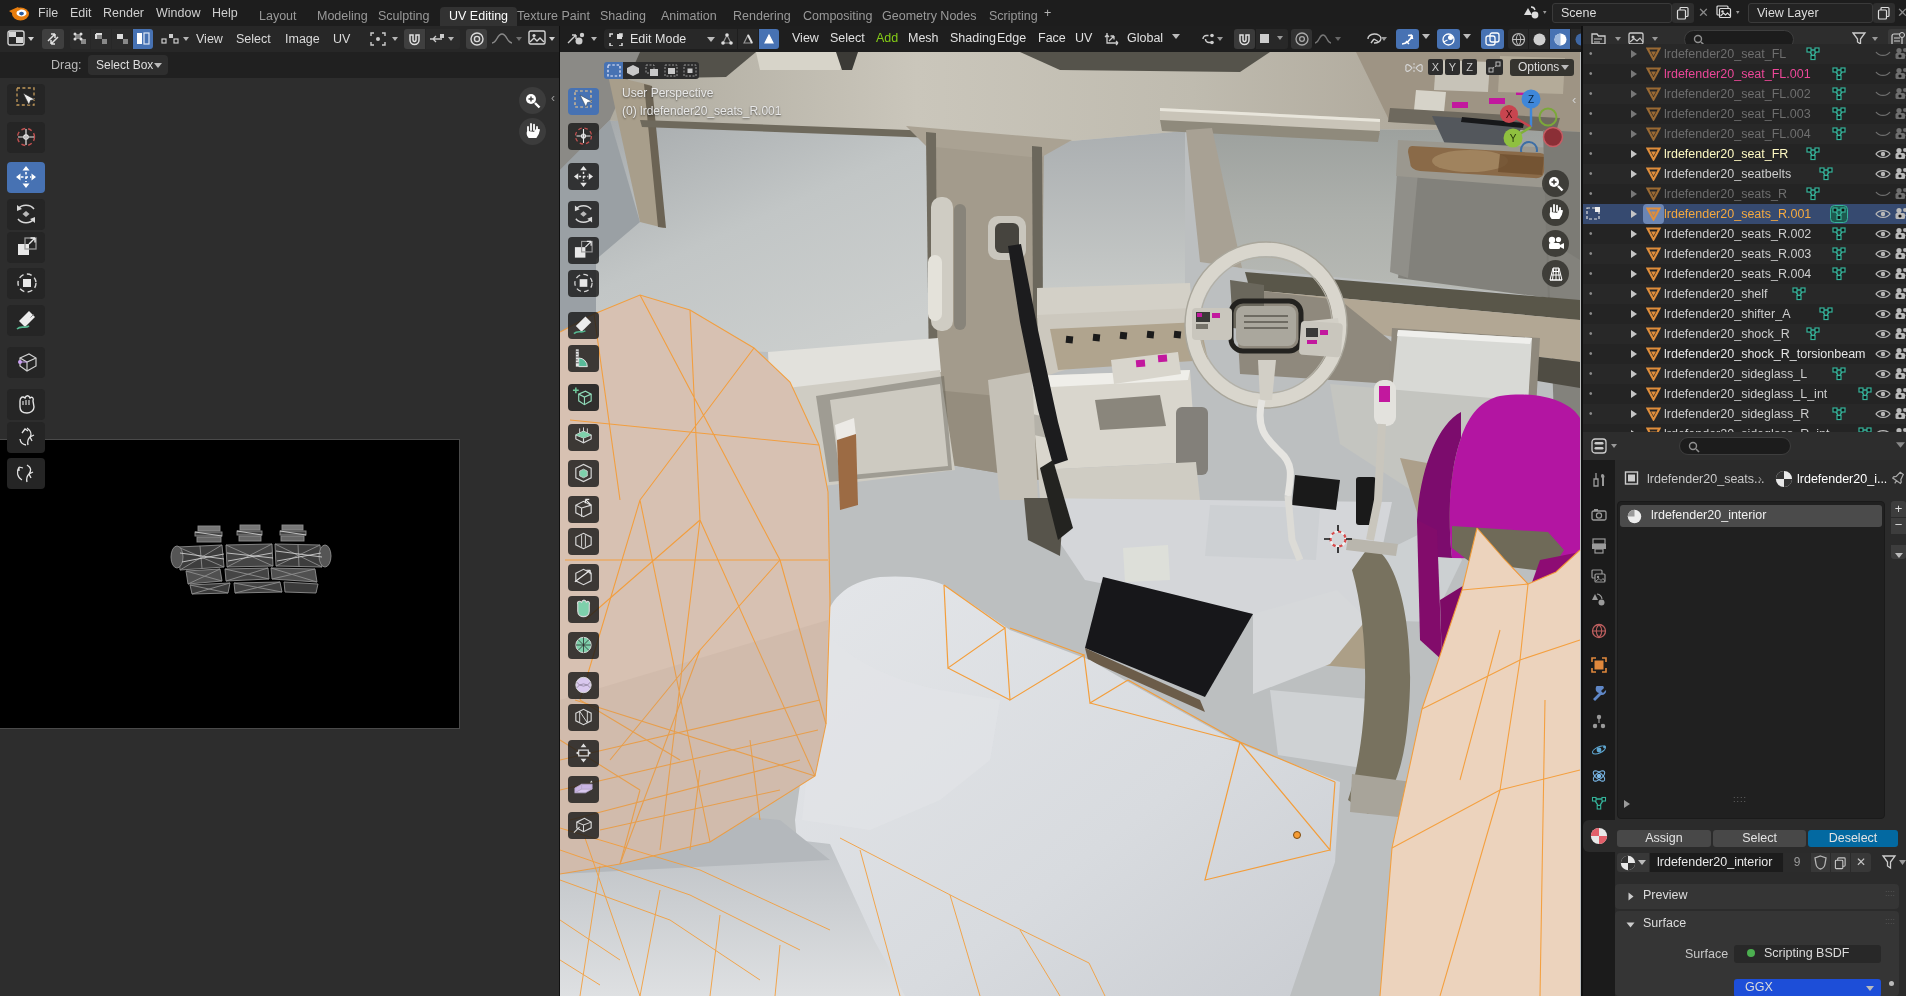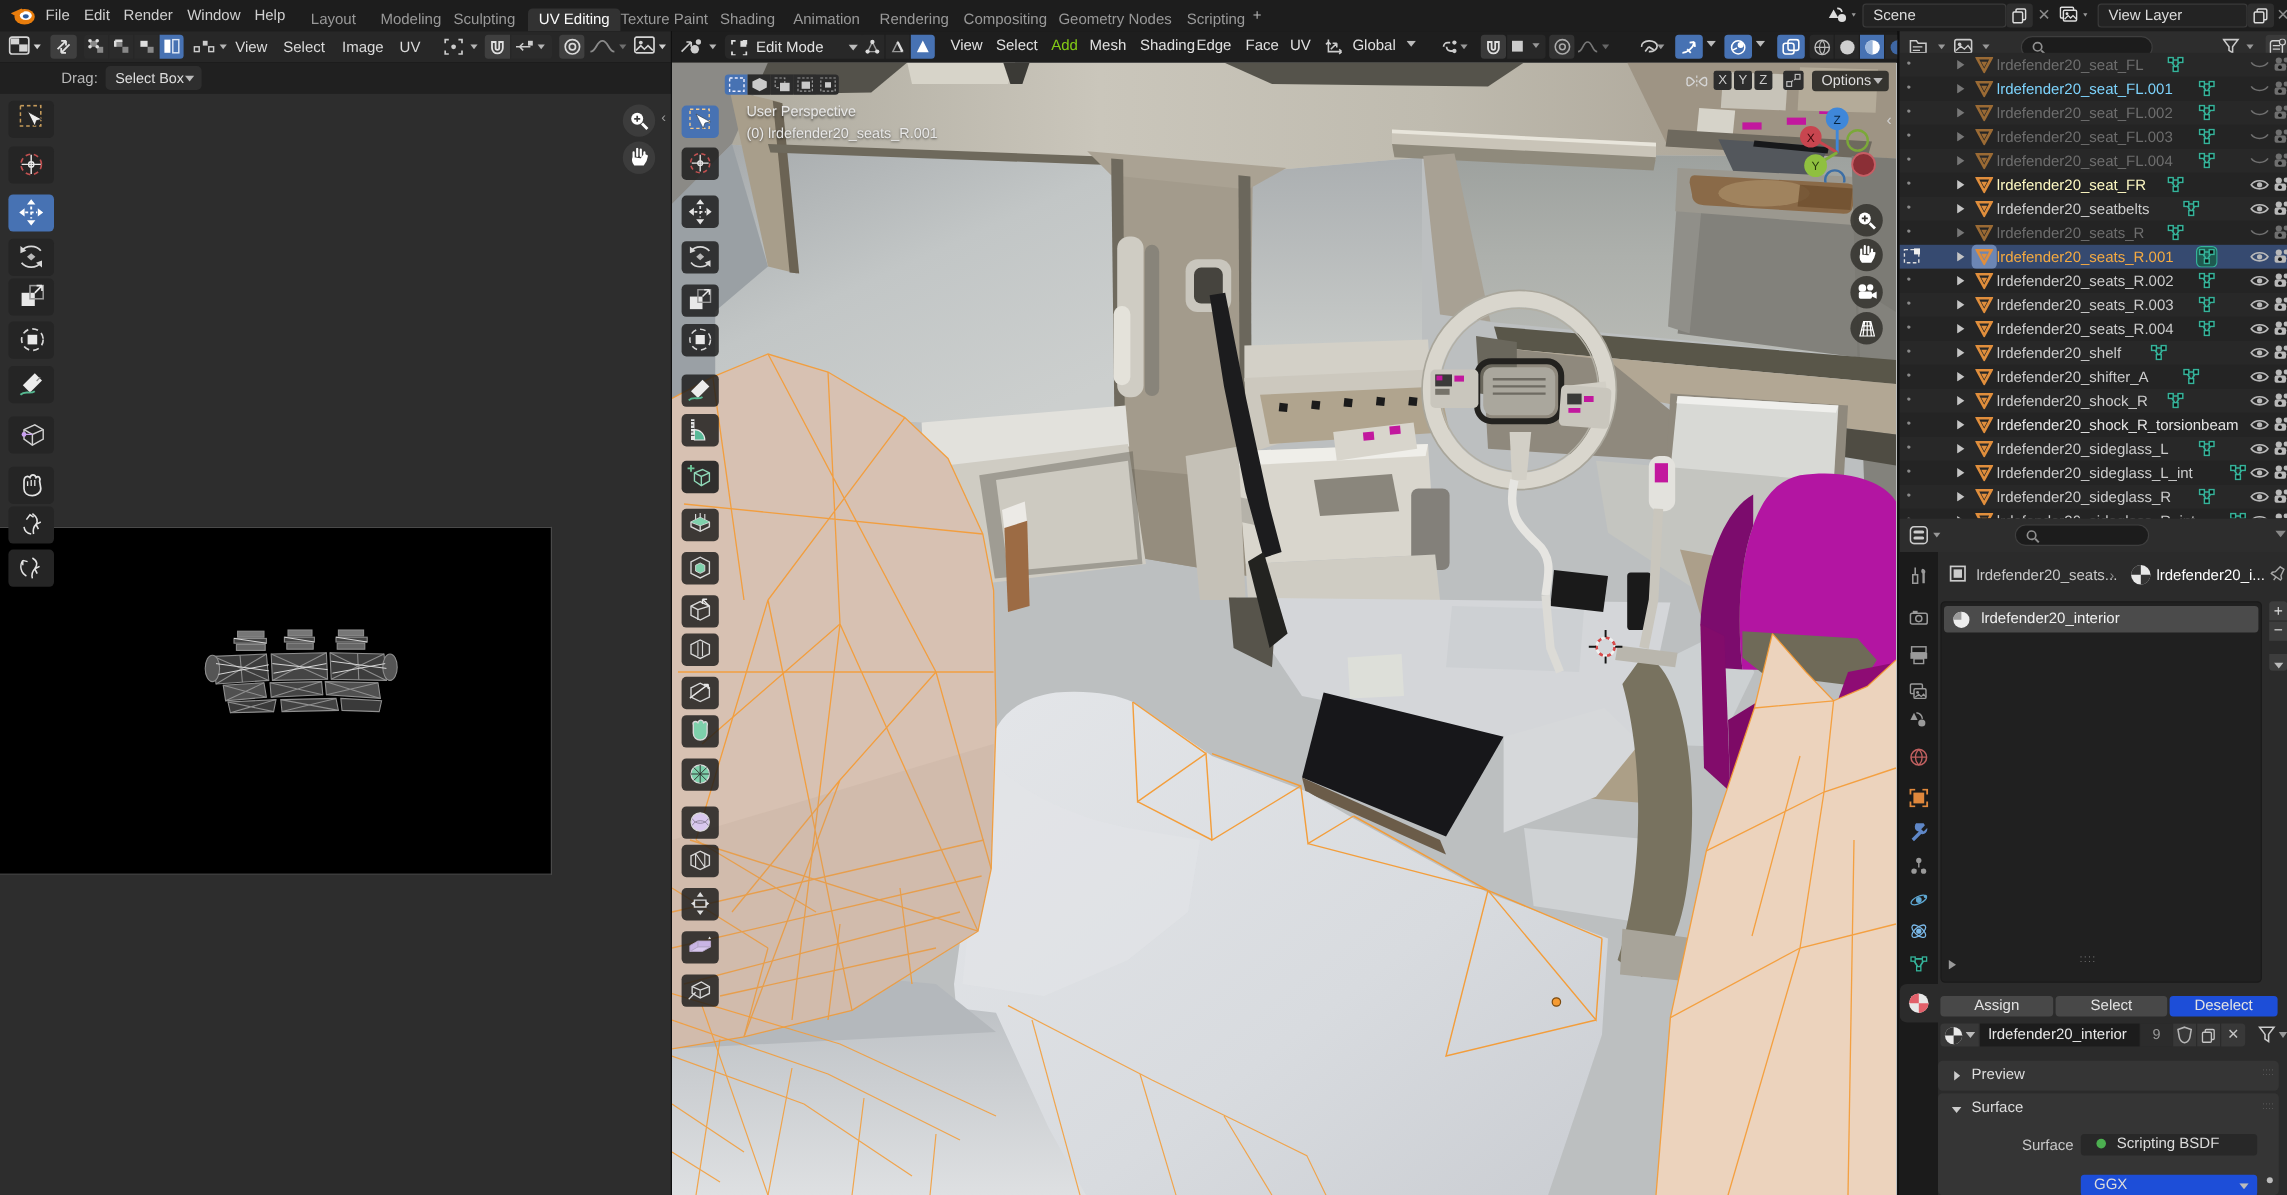--- a/index.html
+++ b/index.html
@@ -969,21 +969,21 @@
     </div>
   <div class="orow" style="top:38px;background:#242424">
       <span style="position:absolute;left:6px;top:0;color:#8a8a8a;font-size:10px">•</span>
       <svg width="8" height="8" viewBox="0 0 8 8" style="position:absolute;left:47px;top:6px">
         <path d="M1 0 L7 4 L1 8 Z" fill="#777777"></path>
       </svg>
       <svg width="15" height="14" viewBox="0 0 15 14" style="position:absolute;left:63px;top:3px;opacity:1.0">
         <path d="M1.5 1.5 L13.5 1.5 L7.5 12.5 Z" fill="none" stroke="#9a6a34" stroke-width="2.2"></path>
         <path d="M5 4.5 L10 4.5 L7.5 9 Z" fill="#9a6a34"></path>
       </svg>
-      <span class="nm" style="color:#7dd3fc">lrdefender20_seat_FL.001</span>
+      <span class="nm" style="color:#ec4899">lrdefender20_seat_FL.001</span>
       <svg width="18" height="18" viewBox="0 0 18 18" style="position:absolute;left:247px;top:1px">
         <path d="M5 5 L13 5 L9 12 Z" fill="none" stroke="#35b39a" stroke-width="1.4"></path>
         <rect x="3" y="3" width="4" height="4" fill="#0f0f0f" stroke="#35b39a" stroke-width="1.2"></rect>
         <rect x="11" y="3" width="4" height="4" fill="#0f0f0f" stroke="#35b39a" stroke-width="1.2"></rect>
         <rect x="7" y="10.5" width="4" height="4" fill="#0f0f0f" stroke="#35b39a" stroke-width="1.2"></rect>
       </svg>
       <svg width="16" height="12" viewBox="0 0 16 12" style="position:absolute;left:292px;top:4px">
         <path d="M1 4 C4 8.5 12 8.5 15 4" fill="none" stroke="#6f6f6f" stroke-width="1.3"></path>
       </svg>
       <svg width="16" height="13" viewBox="0 0 16 13" style="position:absolute;left:311px;top:3px">
@@ -1602,21 +1602,21 @@
       <path d="M1 0 L7 4 L1 8 Z" fill="#9a9a9a"></path>
     </svg>
   <span class="abs" style="left:150px;top:362px;color:#6a6a6a;font-size:9px;letter-spacing:1px">::::</span>
   <div class="abs" style="left:308px;top:69px;width:15px;height:16px;background:#3d3d3d;border-radius:3px 3px 0 0;color:#ddd;font-size:13px;text-align:center;line-height:15px">+</div>
   <div class="abs" style="left:308px;top:86px;width:15px;height:16px;background:#3d3d3d;color:#ddd;font-size:13px;text-align:center;line-height:14px">−</div>
   <div class="abs" style="left:308px;top:113px;width:15px;height:14px;background:#3d3d3d;border-radius:0 0 3px 3px"><svg style="margin:4px 0 0 3.5px" width="8" height="6" viewBox="0 0 8 6">
         <path d="M0 0 l8 0 -4 5 z" fill="#bbb"></path>
       </svg></div>
   <div class="abs" style="left:34px;top:398px;width:94px;height:17px;background:#484848;border-radius:3px;color:#e3e3e3;font-size:12.5px;text-align:center;line-height:17px">Assign</div>
   <div class="abs" style="left:130px;top:398px;width:93px;height:17px;background:#484848;border-radius:3px;color:#e3e3e3;font-size:12.5px;text-align:center;line-height:17px">Select</div>
-  <div class="abs" style="left:225px;top:398px;width:90px;height:17px;background:#1d4ed8;border-radius:3px;color:#e3e3e3;font-size:12.5px;text-align:center;line-height:17px">Deselect</div>
+  <div class="abs" style="left:225px;top:398px;width:90px;height:17px;background:#0369a1;border-radius:3px;color:#e3e3e3;font-size:12.5px;text-align:center;line-height:17px">Deselect</div>
   <div class="abs" style="left:34px;top:421px;width:32px;height:19px;background:#383838;border-radius:3px 0 0 3px"></div>
   <svg width="16" height="16" viewBox="0 0 20 20" style="position:absolute;left:37px;top:423px">
       <circle cx="10" cy="10" r="9" fill="#e8e8e8"></circle>
       <path d="M10 1 A9 9 0 0 0 1 10 L10 10 Z" fill="#333"></path>
       <path d="M10 19 A9 9 0 0 0 19 10 L10 10 Z" fill="#333"></path>
     </svg>
   <svg class="abs" style="left:55px;top:428px" width="8" height="6" viewBox="0 0 8 6">
       <path d="M0 0 l8 0 -4 5 z" fill="#bbb"></path>
     </svg>
   <div class="abs" style="left:67px;top:421px;width:133px;height:19px;background:#1c1c1c;color:#e8e8e8;font-size:12.5px;line-height:19px;padding-left:7px">lrdefender20_interior</div>

